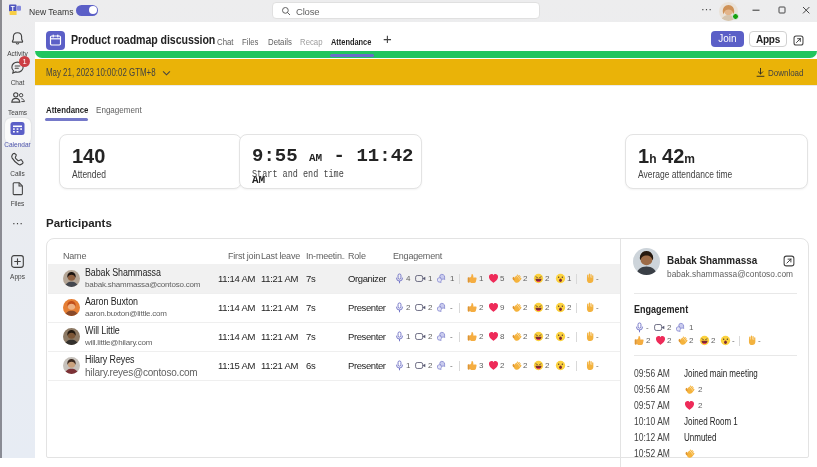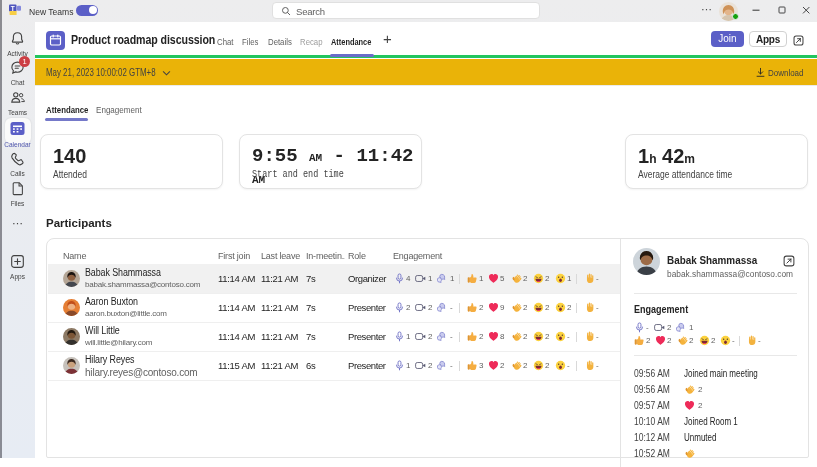--- a/index.html
+++ b/index.html
@@ -80,21 +80,21 @@
     </svg>
     <div class="abs" style="left:29px;top:5.5px;font-size:9.5px;color:#333;transform:scaleX(0.9);transform-origin:0 0;white-space:nowrap;">New Teams</div>
     <div class="abs" style="left:76px;top:4.5px;width:22px;height:11px;border-radius:6px;background:#5b5fc7;">
       <div class="abs" style="right:1.5px;top:1.5px;width:8px;height:8px;border-radius:50%;background:#fff;"></div>
     </div>
     <div class="abs" style="left:272px;top:2px;width:268px;height:17px;background:#fff;border:1px solid #e0e0e0;border-radius:4px;">
       <svg class="abs" style="left:8px;top:3px" width="10" height="10" viewBox="0 0 16 16">
           <circle cx="7" cy="7" r="4.6" fill="none" stroke="#616161" stroke-width="1.6"></circle>
           <path d="M10.5 10.5L14 14" stroke="#616161" stroke-width="1.6" stroke-linecap="round"></path>
         </svg>
-      <div class="abs t2" style="left:23px;top:3px;font-size:9.5px;letter-spacing:-0.2px;">Search</div>
+      <div class="abs t2" style="left:23px;top:3px;font-size:9.5px;letter-spacing:-0.2px;">Close</div>
     </div>
     <div class="abs" style="left:701px;top:3px;font-size:11px;color:#4a4a4a;">⋯</div>
     <svg class="abs" style="left:719px;top:2px" width="19" height="19" viewBox="0 0 19 19">
       <defs>
           <clipPath id="tav">
             <circle cx="9.5" cy="9.5" r="9.5"></circle>
           </clipPath>
         </defs>
       <g clip-path="url(#tav)">
           <rect width="19" height="19" fill="#eae2d8"></rect>
@@ -171,21 +171,21 @@
       <svg width="15" height="15" viewBox="0 0 16 16">
           <rect x="1.8" y="1.8" width="12.4" height="12.4" rx="2.4" fill="none" stroke="#424242" stroke-width="1.2"></rect>
           <path d="M8 5v6M5 8h6" stroke="#424242" stroke-width="1.2" stroke-linecap="round"></path>
         </svg>
       <span class="navlbl">Apps</span>
     </div>
   </div>
 
   <div class="content"></div>
 
-  <div class="abs" id="header" style="left:35px;top:22px;width:782px;height:36px;background:#fff;border-bottom:3px solid #22c55e;">
+  <div class="abs" id="header" style="left:35px;top:22px;width:782px;height:36px;background:#fff;border-bottom:7px solid #22c55e;border-radius:7px;">
     <svg class="abs" style="left:11px;top:9px" width="19" height="19" viewBox="0 0 19 19">
         <rect width="19" height="19" rx="4" fill="#5b5fc7"></rect>
         <rect x="4.5" y="5" width="10" height="9" rx="1.2" fill="none" stroke="#fff" stroke-width="1.2"></rect>
         <path d="M4.5 7.8h10" stroke="#fff" stroke-width="1.2"></path>
         <path d="M7.2 4v2M11.8 4v2" stroke="#fff" stroke-width="1.2" stroke-linecap="round"></path>
       </svg>
     <div class="abs t1 bold" style="left:36px;top:11px;font-size:12.5px;letter-spacing:-0.1px;transform:scaleX(0.85);transform-origin:0 0;white-space:nowrap;">Product roadmap discussion</div>
     <div class="abs t2" style="left:182px;top:14px;font-size:9.5px;transform:scaleX(0.82);transform-origin:0 0;">Chat</div>
     <div class="abs t2" style="left:207px;top:14px;font-size:9.5px;transform:scaleX(0.82);transform-origin:0 0;">Files</div>
     <div class="abs t2" style="left:233px;top:14px;font-size:9.5px;transform:scaleX(0.82);transform-origin:0 0;">Details</div>
@@ -210,39 +210,39 @@
         <path d="M8 2v8M4.8 7l3.2 3.2L11.2 7" fill="none" stroke="#242424" stroke-width="1.3" stroke-linecap="round" stroke-linejoin="round"></path>
         <path d="M3 13.5h10" stroke="#242424" stroke-width="1.3" stroke-linecap="round"></path>
       </svg>
     <div class="abs t3" style="left:733px;top:8px;font-size:9.5px;transform:scaleX(0.84);transform-origin:0 0;white-space:nowrap;">Download</div>
   </div>
 
   <div class="abs t1 bold" style="left:46px;top:104px;font-size:9.5px;transform:scaleX(0.82);transform-origin:0 0;white-space:nowrap;">Attendance</div>
   <div class="abs" style="left:45px;top:118px;width:43px;height:2.5px;border-radius:2px;background:#7579c9;"></div>
   <div class="abs t2" style="left:96px;top:104px;font-size:9.5px;transform:scaleX(0.85);transform-origin:0 0;white-space:nowrap;">Engagement</div>
 
-  <div class="card" style="left:40px;">
+  <div class="card" style="left:59px;">
     <div class="num">140</div>
     <div class="lbl">Attended</div>
   </div>
   <div class="card" style="left:239px;font-family:Liberation Mono, monospace;">
     <div class="num" style="font-size:19px;">9:55 <span style="font-size:11px;">AM</span> - 11:42 <span style="font-size:11px;">AM</span></div>
     <div class="lbl">Start and end time</div>
   </div>
   <div class="card" style="left:625px;">
     <div class="num">1<span style="font-size:12px;">h</span> 42<span style="font-size:12px;">m</span></div>
     <div class="lbl">Average attendance time</div>
   </div>
 
   <div class="abs t1 bold" style="left:46px;top:217px;font-size:11.5px;">Participants</div>
 
   <div class="abs" id="ptable" style="left:46px;top:238px;width:763px;height:220px;background:#fff;border:1px solid #e3e3e3;border-radius:8px 8px 2px 2px;">
 
     <div class="abs t2" style="left:16px;top:12px;font-size:9px;letter-spacing:-0.2px;">Name</div>
-    <div class="abs t2" style="left:171px;top:12px;font-size:9px;letter-spacing:-0.2px;">First join</div>
+    <div class="abs t2" style="left:181px;top:12px;font-size:9px;letter-spacing:-0.2px;">First join</div>
     <div class="abs t2" style="left:214px;top:12px;font-size:9px;letter-spacing:-0.2px;">Last leave</div>
     <div class="abs t2" style="left:259px;top:12px;font-size:9px;letter-spacing:-0.2px;width:39px;overflow:hidden;white-space:nowrap;">In-meetin...</div>
     <div class="abs t2" style="left:301px;top:12px;font-size:9px;letter-spacing:-0.2px;">Role</div>
     <div class="abs t2" style="left:346px;top:12px;font-size:9px;letter-spacing:-0.2px;">Engagement</div>
 
     <div id="rows">
       <div class="abs" style="left:1px;top:25px;width:572px;height:29px;background:#f1f1f1;"></div>
       <div class="abs" style="left:1px;top:54px;width:572px;height:1px;background:#efefef;"></div>
       <div class="abs" style="left:1px;top:83px;width:572px;height:1px;background:#efefef;"></div>
       <div class="abs" style="left:1px;top:112px;width:572px;height:1px;background:#efefef;"></div>

